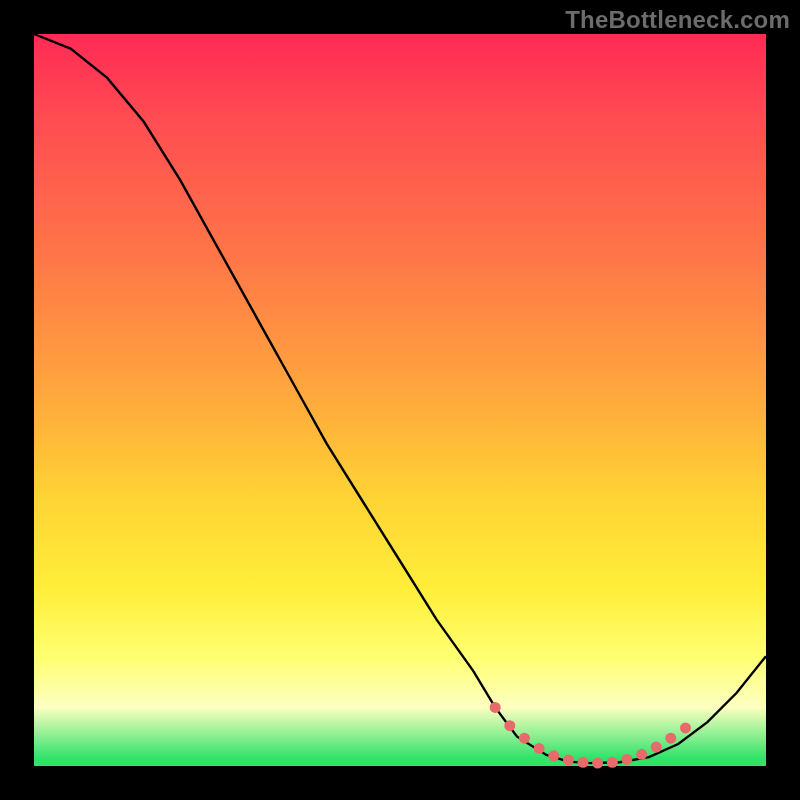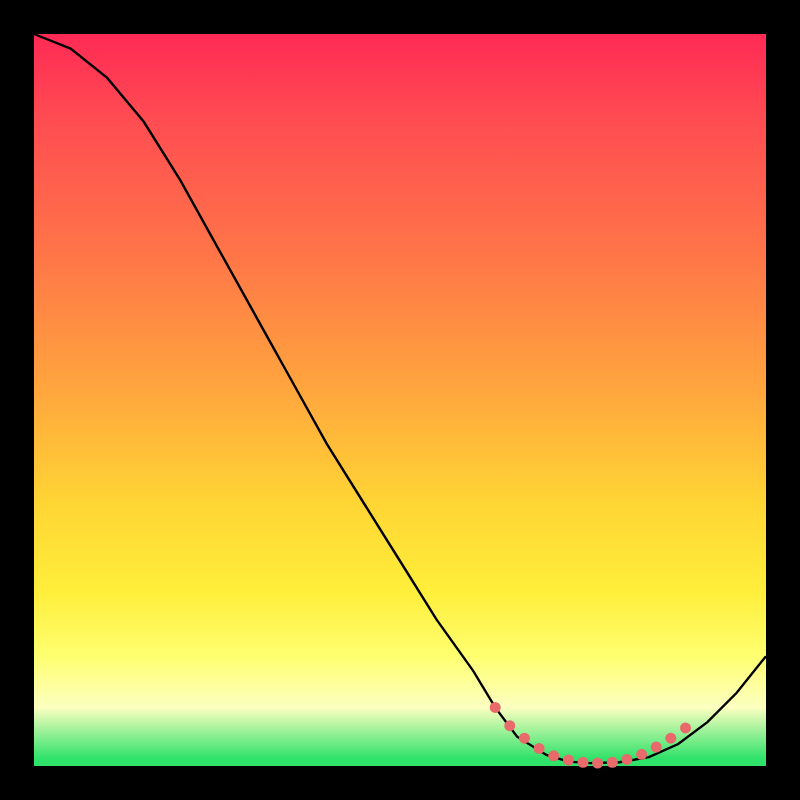--- a/index.html
+++ b/index.html
@@ -77,13 +77,14 @@
           <circle cx="563.6" cy="729.1" r="5.5" fill="#e86a6a"></circle>
           <circle cx="578.3" cy="728.3" r="5.5" fill="#e86a6a"></circle>
           <circle cx="592.9" cy="725.4" r="5.5" fill="#e86a6a"></circle>
           <circle cx="607.6" cy="720.3" r="5.5" fill="#e86a6a"></circle>
           <circle cx="622.2" cy="713.0" r="5.5" fill="#e86a6a"></circle>
           <circle cx="636.8" cy="704.2" r="5.5" fill="#e86a6a"></circle>
           <circle cx="651.5" cy="693.9" r="5.5" fill="#e86a6a"></circle>
         </g>
     </svg>
   </div>
+  <div class="watermark">TheBottleneck.com</div>
 </div>
 
 </body></html>

